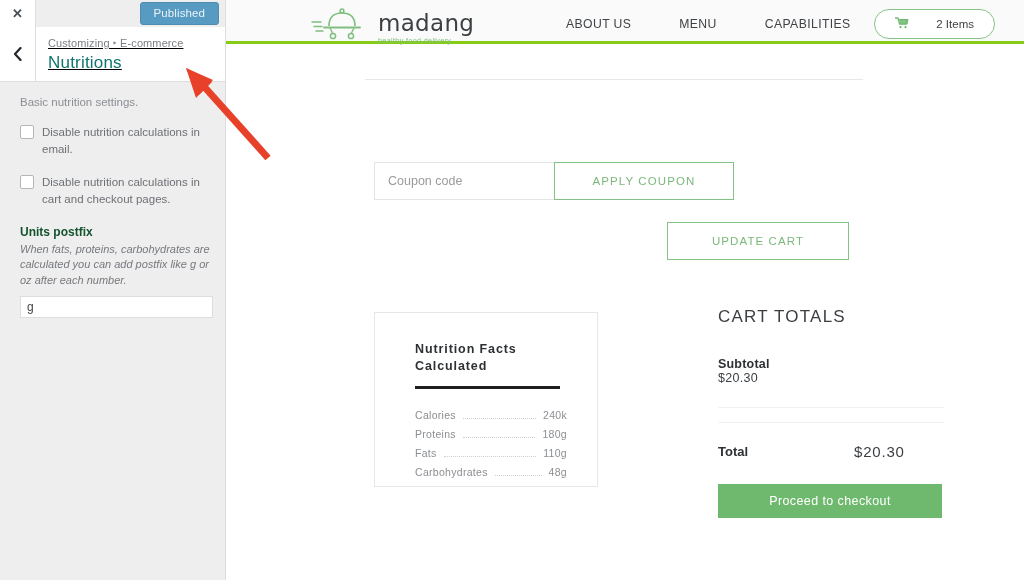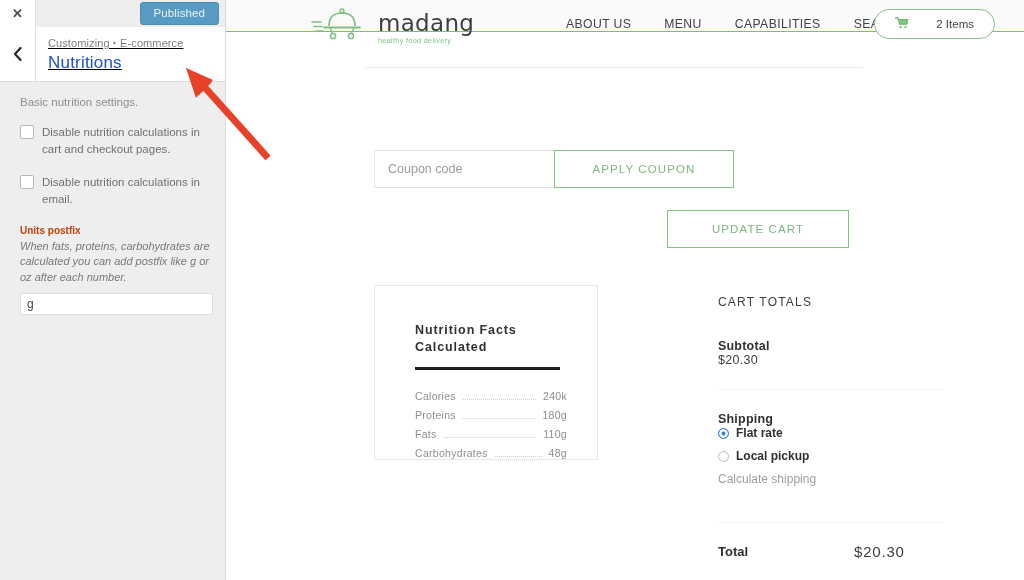--- a/index.html
+++ b/index.html
@@ -57,21 +57,21 @@
     display: flex; align-items: center; justify-content: center;
     cursor: pointer;
   }
   .cz-back svg { display:block; }
   .cz-titles { padding: 8px 0 0 12px; }
   .cz-breadcrumb {
     font-size: 11px; color: #7b7f84; letter-spacing: .1px;
     white-space: nowrap;
   }
   .cz-panel-title {
-    font-size: 17px; color: #1d4ed8; margin-top: 3px; font-weight: 400;
+    font-size: 17px; color: #0f766e; margin-top: 3px; font-weight: 400;
     letter-spacing: .2px;
   }
 
   .cz-body { padding: 14px 12px 0 20px; }
   .cz-desc {
     font-size: 11.5px; color: #8b8f94; margin-bottom: 16px;
   }
   .cz-check-row {
     display: flex; align-items: flex-start; gap: 8px;
     margin-bottom: 17px;
@@ -79,21 +79,21 @@
   .cz-checkbox {
     width: 14px; height: 14px; flex: 0 0 14px;
     background: #fff; border: 1px solid #b6b6b6;
     border-radius: 2px; margin-top: 1px;
     cursor: pointer;
   }
   .cz-check-label {
     font-size: 11.5px; color: #6d7075; line-height: 1.45;
   }
   .cz-field-label {
-    font-size: 10px; color: #c2410c; font-weight: bold;
+    font-size: 12px; color: #14532d; font-weight: bold;
     margin-bottom: 3px;
   }
   .cz-field-help {
     font-size: 11px; color: #76797e; font-style: italic;
     line-height: 1.42; margin-bottom: 7px;
   }
   .cz-input {
     width: 100%; height: 22px;
     background: #fff; border: 1px solid #ddd;
     font-size: 12px; color: #444;
@@ -104,42 +104,42 @@
   .cz-gap { height: 14px; }
 
   
   #preview {
     position: absolute; left: 226px; top: 0;
     width: 798px; height: 580px;
     background: #ffffff;
     overflow: hidden;
   }
   .site-header {
-    height: 32px;
+    height: 44px;
     background: #fafafa;
-    border-bottom: 1px solid #84cc16;
+    border-bottom: 3px solid #84cc16;
     display: flex; align-items: center;
     position: relative;
   }
   .logo-wrap {
     position: absolute; left: 85px; top: 4px;
     display: flex; align-items: flex-end; gap: 5px;
   }
   .logo-text { line-height: 1; padding-bottom: 2px; }
   .logo-name {
     font-size: 23px; color: #3c4043; letter-spacing: .3px;
     font-family: "DejaVu Sans", sans-serif; font-weight: 400;
   }
   .logo-tag {
     font-size: 7.2px; color: #7fbf7f; letter-spacing: .35px;
     margin-top: 2px;
   }
   .site-nav {
     position: absolute; left: 340px; top: 0; height: 48px;
-    display: flex; align-items: center; gap: 33px;
+    display: flex; align-items: center; gap: 48px;
   }
   .nav-item {
     font-size: 12.2px; color: #3f4246; letter-spacing: .4px;
     cursor: pointer; white-space: nowrap;
   }
   .cart-btn {
     position: absolute; right: 29px; top: 9px;
     border: 1px solid #87c387;
     border-radius: 18px;
     height: 30px;
@@ -181,25 +181,25 @@
     cursor: pointer;
     font-family: "Liberation Sans", sans-serif;
   }
   .apply-coupon { width: 180px; height: 38px; }
   .update-cart {
     position: absolute; left: 441px; top: 178px;
     width: 182px; height: 38px;
   }
 
   .nutrition-card {
-    position: absolute; left: 148px; top: 253px;
+    position: absolute; left: 148px; top: 268px;
     width: 224px; height: 175px;
     border: 1px solid #e6e6e6;
     background: #fff;
-    padding: 36px 30px 0 40px;
+    padding: 28px 30px 0 40px;
   }
   .nf-title {
     font-size: 12.5px; font-weight: bold; color: #2e3134;
     letter-spacing: .9px; line-height: 1.35;
   }
   .nf-rule {
     width: 145px; height: 3px; background: #1d1f21;
     margin-top: 11px; margin-bottom: 20px;
   }
   .nf-row {
@@ -216,21 +216,21 @@
     min-width: 4px;
   }
   .nf-val { white-space: nowrap; }
 
   
   .cart-totals {
     position: absolute; left: 492px; top: 263px;
     width: 226px;
   }
   .ct-title {
-    font-size: 12px; color: #3b3e42; letter-spacing: 1.2px;
+    font-size: 17px; color: #3b3e42; letter-spacing: 1.2px;
     margin-bottom: 30px;
   }
   .ct-row {
     display: flex; align-items: flex-start;
     padding-bottom: 22px;
     flex-direction: column;
   }
   .ct-label {
     width: 118px;
     font-size: 12.5px; font-weight: bold; color: #2e3134;
@@ -302,26 +302,26 @@
         <div class="cz-breadcrumb">Customizing ‣ E-commerce</div>
         <div class="cz-panel-title">Nutritions</div>
       </div>
     </div>
 
     <div class="cz-body">
       <div class="cz-desc">Basic nutrition settings.</div>
 
       <div class="cz-check-row">
         <div class="cz-checkbox"></div>
-        <div class="cz-check-label">Disable nutrition calculations in cart and checkout pages.</div>
+        <div class="cz-check-label">Disable nutrition calculations in email.</div>
       </div>
 
       <div class="cz-check-row">
         <div class="cz-checkbox"></div>
-        <div class="cz-check-label">Disable nutrition calculations in email.</div>
+        <div class="cz-check-label">Disable nutrition calculations in cart and checkout pages.</div>
       </div>
 
       <div>
         <div class="cz-field-label">Units postfix</div>
         <div class="cz-field-help">When fats, proteins, carbohydrates are calculated you can add postfix like g or oz after each number.</div>
         <input class="cz-input" type="text" value="g" style="">
       </div>
 
       <div class="cz-gap"></div>
 
@@ -412,34 +412,20 @@
       <div class="cart-totals">
         <div class="ct-title">CART TOTALS</div>
 
         <div class="ct-row">
           <div class="ct-label">Subtotal</div>
           <div class="ct-value">$20.30</div>
         </div>
 
         <div class="ct-hr"></div>
 
-        <div class="ct-row" style="padding-top:22px;">
-          <div class="ct-label">Shipping</div>
-          <div>
-            <div class="radio-line">
-              <span class="radio checked"></span>
-              <span class="radio-label">Flat rate</span>
-            </div>
-            <div class="radio-line">
-              <span class="radio"></span>
-              <span class="radio-label">Local pickup</span>
-            </div>
-            <div class="calc-shipping">Calculate shipping</div>
-          </div>
-        </div>
 
         <div class="ct-hr" style="margin-top:14px;"></div>
 
         <div class="ct-total-row">
           <div class="ct-total-label">Total</div>
           <div class="ct-total-value">$20.30</div>
         </div>
 
         <button class="checkout-btn">Proceed to checkout</button>
       </div>

